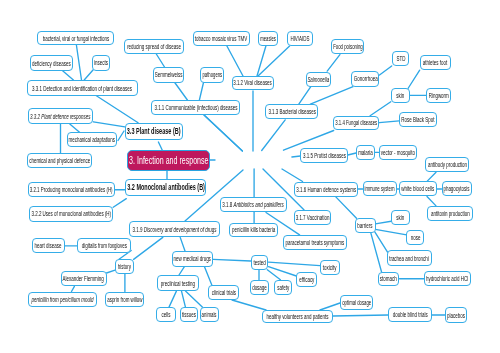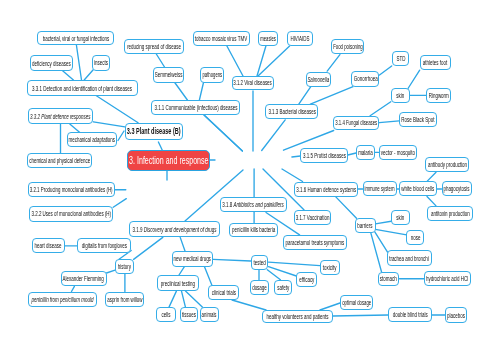--- a/index.html
+++ b/index.html
@@ -7,21 +7,21 @@
   body{width:500px;height:353px;background:#ffffff;overflow:hidden;
        font-family:"Liberation Sans",sans-serif;}
   #map{position:relative;width:500px;height:353px;}
   svg#links{position:absolute;left:0;top:0;width:500px;height:353px;overflow:visible;}
   .node{position:absolute;box-sizing:border-box;border:1.55px solid #35ADE8;
         border-radius:4px;background:#ffffff;display:flex;align-items:center;
         justify-content:center;color:#111;line-height:1;white-space:nowrap;overflow:hidden;}
   .node > span{display:inline-block;white-space:nowrap;transform-origin:center center;}
   .lvl3{font-size:7px;}
   .topic{font-size:9.2px;font-weight:bold;}
-  .center{font-size:11.2px;background:#ef4444;border-color:#2AA3E0;color:#fff;border-radius:5px;justify-content:center;}
+  .center{font-size:11.2px;background:#be185d;border-color:#2AA3E0;color:#fff;border-radius:5px;justify-content:center;}
   .it{font-style:italic;}
 </style>
 </head>
 <body>
 
 <div id="map">
   <svg id="links" viewBox="0 0 500 353">
       <line x1="76.4" y1="45" x2="81.5" y2="80" stroke="#2EA7E6" stroke-width="1.35" stroke-linecap="round"></line>
       <line x1="62.6" y1="70.8" x2="73.4" y2="80" stroke="#2EA7E6" stroke-width="1.35" stroke-linecap="round"></line>
       <line x1="93" y1="70" x2="84.2" y2="80" stroke="#2EA7E6" stroke-width="1.35" stroke-linecap="round"></line>
@@ -158,20 +158,23 @@
     </div>
     <div class="node lvl3" style="left: 199.9px; top: 307.4px; width: 18.9px; height: 14.7px;">
       <span style="transform: scaleX(0.617617);">animals</span>
     </div>
     <div class="node topic" style="left: 124.9px; top: 122.9px; width: 57.8px; height: 16.8px;">
       <span style="transform: scaleX(0.602063);">3.3 Plant disease (B)</span>
     </div>
     <div class="node center" style="left: 127px; top: 150px; width: 83.4px; height: 21px;">
       <span style="transform: scaleX(0.631961);">3. Infection and response</span>
     </div>
+    <div class="node topic" style="left: 124.8px; top: 179.2px; width: 81.7px; height: 17.1px;">
+      <span style="transform: scaleX(0.596903);">3.2 Monoclonal antibodies (B)</span>
+    </div>
     <div class="node lvl3" style="left: 124px; top: 39px; width: 60px; height: 15px;">
       <span style="transform: scaleX(0.64);">reducing spread of disease</span>
     </div>
     <div class="node lvl3" style="left: 152.6px; top: 67.1px; width: 31.6px; height: 15.6px;">
       <span style="transform: scaleX(0.639074);">Semmelweiss</span>
     </div>
     <div class="node lvl3" style="left: 200.4px; top: 67.1px; width: 23.7px; height: 15.6px;">
       <span style="transform: scaleX(0.602389);">pathogens</span>
     </div>
     <div class="node lvl3" style="left: 151px; top: 99.6px; width: 89.4px; height: 15.4px;">

